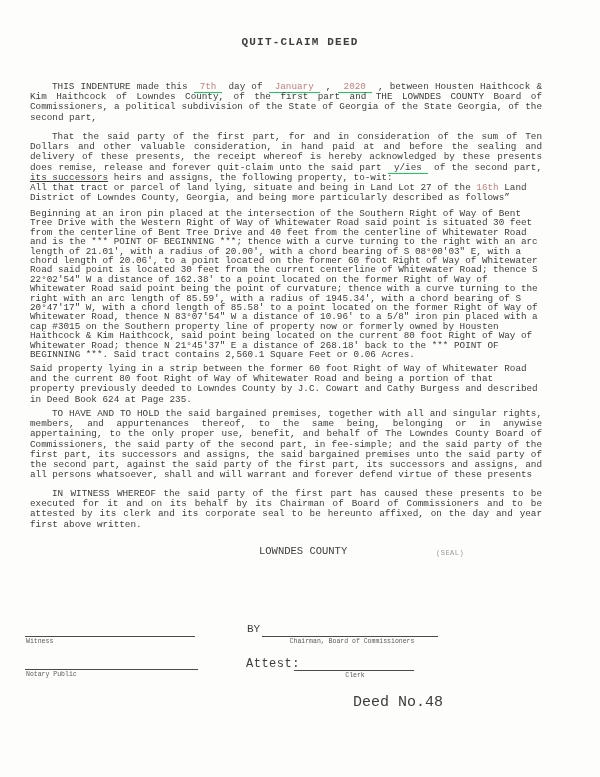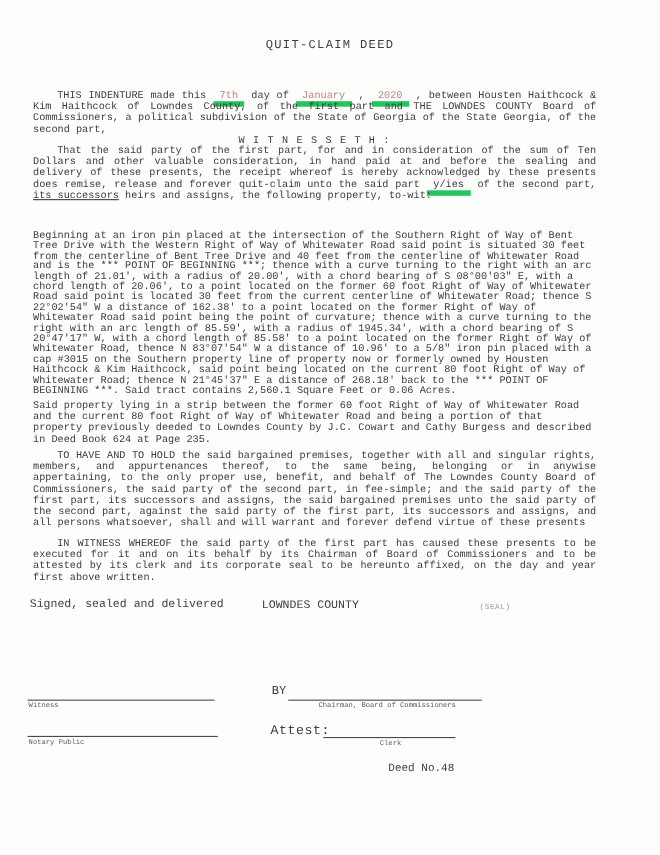--- a/index.html
+++ b/index.html
@@ -1,59 +1,59 @@
 <!DOCTYPE html>
 <html><head>
 <meta charset="utf-8">
 <style>
   html,body { margin:0; padding:0; background:#ffffff; }
   #stage { position:relative; width:600px; height:777px; background:#fdfdfc; overflow:hidden; }
   .page { position:absolute; inset:0; font-family:"Liberation Mono","DejaVu Sans Mono",monospace; color:#3d3d3d; }
   .abs { position:absolute; }
 
-  .title-block { top:36px; left:0; width:600px; text-align:center; font-weight:normal;
+  .title-block { top:36px; left:0; width:600px; text-align:center; font-weight:bold;
                  font-size:11px; letter-spacing:1.2px; line-height:13px; }
 
   .para { left:30px; width:512px; font-size:9.3px; }
   .just { text-align:justify; line-height:10.2px; }
   .desc { line-height:9.4px; text-align:left; }
   .indent { text-indent:22px; }
 
   #blk-intro      { top:82px; }
   #blk-witnesseth { top:122px; text-align:center; text-indent:0; letter-spacing:1px; }
   #blk-consider   { top:132px; }
   #blk-tract      { top:183px; line-height:10.2px; }
   #blk-desc       { top:209px; }
   #blk-strip      { top:364px; line-height:10.2px; }
   #blk-habendum   { top:409px; }
   #blk-inwitness  { top:489px; }
 
   .pink  { color:#c4827e; }
-  .blank { border-bottom:5px solid #22c55e; padding:0 6px; }
+  .blank { border-bottom:1px solid #22c55e; padding:0 6px; }
   .ul    { text-decoration:underline; }
 
   .sig-font { font-size:10.5px; line-height:11.5px; }
   #blk-signed { left:27px; top:545px; }
-  #blk-county { left:238px; top:546px; }
+  #blk-county { left:259px; top:546px; }
   #blk-seal   { left:436px; top:549px; font-size:7px; color:#9a9a9a; letter-spacing:0.5px; }
 
   .rule { border-bottom:1px solid #4a4a4a; height:1px; }
   .lbl  { font-size:6.5px; color:#5a5a5a; }
 
   #witness-line { left:25px;  top:635px; width:170px; }
   #witness-lbl  { left:26px;  top:638px; }
   #by-label     { left:247px; top:623px; font-size:11px; }
   #by-line      { left:262px; top:635px; width:176px; }
   #chairman-lbl { left:264px; top:638px; width:176px; text-align:center; }
   #notary-line  { left:25px;  top:668px; width:173px; }
   #notary-lbl   { left:26px;  top:671px; }
   #attest-label { left:246px; top:657px; font-size:12px; letter-spacing:0.5px; }
   #attest-line  { left:294px; top:669px; width:120px; }
   #clerk-lbl    { left:310px; top:672px; width:90px; text-align:center; }
-  #deed-no      { left:353px; top:694px; font-size:10px; }
+  #deed-no      { left:353px; top:694px; font-size:15px; }
 </style>
 </head>
 <body>
 
 <div id="stage">
   <div class="page">
 
     <div class="abs title-block">
       <div>QUIT-CLAIM DEED</div>
     </div>
@@ -61,41 +61,45 @@
     <div class="abs para just indent" id="blk-intro">
       <span>THIS INDENTURE made this</span>
       <span class="blank"><span class="pink">7th</span></span>
       <span>day of</span>
       <span class="blank"><span class="pink">January</span></span>
       <span>,</span>
       <span class="blank"><span class="pink">2020</span></span>
       <span>, between Housten Haithcock &amp; Kim Haithcock of Lowndes County, of the first part and THE LOWNDES COUNTY Board of Commissioners, a political subdivision of the State of Georgia of the State Georgia, of the second part,</span>
     </div>
 
-    <div class="abs para" id="blk-witnesseth">W I T N E S S E T H :</div>
 
     <div class="abs para just indent" id="blk-consider">
       <span>That the said party of the first part, for and in consideration of the sum of Ten Dollars and other valuable consideration, in hand paid at and before the sealing and delivery of these presents, the receipt whereof is hereby acknowledged by these presents does remise, release and forever quit-claim unto the said part</span>
       <span class="blank">y/ies</span>
       <span>of the second part,</span>
       <span class="ul">its successors</span>
       <span>heirs and assigns, the following property, to-wit:</span>
     </div>
 
+    <div class="abs para" id="blk-tract">
+      <span>All that tract or parcel of land lying, situate and being in Land Lot 27 of the</span>
+      <span class="pink">16th</span>
+      <span>Land District of Lowndes County, Georgia, and being more particularly described</span>
+      <span>as follows”</span>
+    </div>
 
     <div class="abs para desc" id="blk-desc">Beginning at an iron pin placed at the intersection of the Southern Right of Way of Bent Tree Drive with the Western Right of Way of Whitewater Road said point is situated 30 feet from the centerline of Bent Tree Drive and 40 feet from the centerline of Whitewater Road and is the *** POINT OF BEGINNING ***; thence with a curve turning to the right with an arc length of 21.01', with a radius of 20.00', with a chord bearing of S 08°00'03" E, with a chord length of 20.06', to a point located on the former 60 foot Right of Way of Whitewater Road said point is located 30 feet from the current centerline of Whitewater Road; thence S 22°02'54" W a distance of 162.38' to a point located on the former Right of Way of Whitewater Road said point being the point of curvature; thence with a curve turning to the right with an arc length of 85.59', with a radius of 1945.34', with a chord bearing of S 20°47'17" W, with a chord length of 85.58' to a point located on the former Right of Way of Whitewater Road, thence N 83°07'54" W a distance of 10.96' to a 5/8" iron pin placed with a cap #3015 on the Southern property line of property now or formerly owned by Housten Haithcock &amp; Kim Haithcock, said point being located on the current 80 foot Right of Way of Whitewater Road; thence N 21°45'37" E a distance of 268.18' back to the *** POINT OF BEGINNING ***. Said tract contains 2,560.1 Square Feet or 0.06 Acres.</div>
 
     <div class="abs para" id="blk-strip">Said property lying in a strip between the former 60 foot Right of Way of Whitewater Road and the current 80 foot Right of Way of Whitewater Road and being a portion of that property previously deeded to Lowndes County by J.C. Cowart and Cathy Burgess and described in Deed Book 624 at Page 235.</div>
 
     <div class="abs para just indent" id="blk-habendum">TO HAVE AND TO HOLD the said bargained premises, together with all and singular rights, members, and appurtenances thereof, to the same being, belonging or in anywise appertaining, to the only proper use, benefit, and behalf of The Lowndes County Board of Commissioners, the said party of the second part, in fee-simple; and the said party of the first part, its successors and assigns, the said bargained premises unto the said party of the second part, against the said party of the first part, its successors and assigns, and all persons whatsoever, shall and will warrant and forever defend virtue of these presents</div>
 
     <div class="abs para just indent" id="blk-inwitness">IN WITNESS WHEREOF the said party of the first part has caused these presents to be executed for it and on its behalf by its Chairman of Board of Commissioners and to be attested by its clerk and its corporate seal to be hereunto affixed, on the day and year first above written.</div>
 
     <div class="abs sig-font" id="blk-signed">
-      <div>Signed, sealed and delivered</div>
     </div>
 
     <div class="abs sig-font" id="blk-county">LOWNDES COUNTY</div>
     <div class="abs" id="blk-seal">(SEAL)</div>
 
     <div class="abs rule" id="witness-line"></div>
     <div class="abs lbl" id="witness-lbl">Witness</div>
 
     <div class="abs" id="by-label">BY</div>
     <div class="abs rule" id="by-line"></div>

